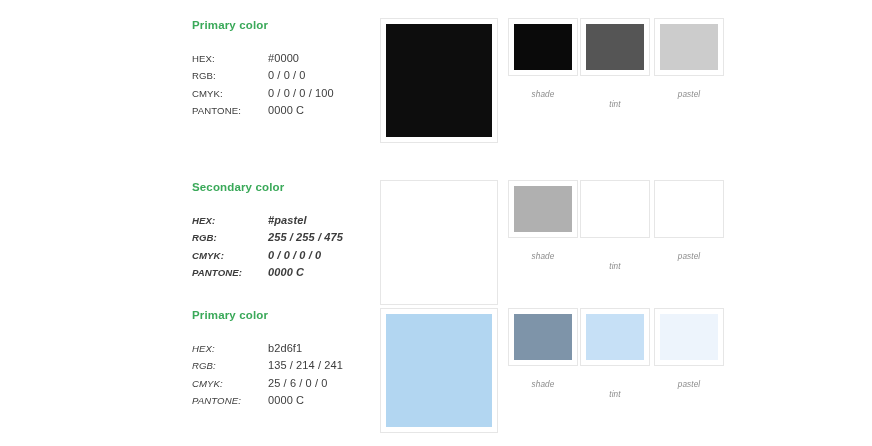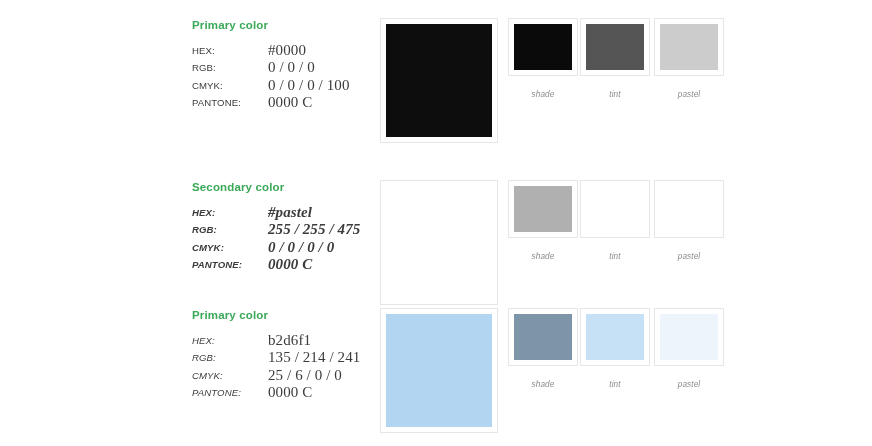--- a/index.html
+++ b/index.html
@@ -45,44 +45,43 @@
     color: #3aa959;
     font-size: 11.5px;
     font-weight: bold;
     letter-spacing: 0.15px;
     line-height: 14px;
     margin: 0 0 0 0;
     padding: 0;
     white-space: nowrap;
   }
   .specs {
-    margin-top: 10px;
+    margin-top: 18px;
   }
   .spec-row {
     position: relative;
     height: 17.3px;
     line-height: 17.3px;
     white-space: nowrap;
   }
   .spec-label {
     position: absolute;
     left: 0;
     top: 0;
     font-size: 9.6px;
     color: #3c3c3c;
     letter-spacing: 0.1px;
   }
   .spec-value {
     position: absolute;
     left: 76px;
     top: 0;
-    font-size: 15px;
+    font-size: 11px;
     color: #3c3c3c;
     letter-spacing: 0.1px;
-    font-family: Liberation Serif, serif;
   }
   
   .style-italic-bold .spec-label,
   .style-italic-bold .spec-value {
     font-style: italic;
     font-weight: bold;
   }
   
   .style-italic .spec-label {
     font-style: italic;
@@ -143,21 +142,21 @@
     top: 72px;
     width: 70px;
     text-align: center;
     font-size: 8.2px;
     font-style: italic;
     color: #8c8c8c;
     letter-spacing: 0.1px;
     line-height: 10px;
   }
   .cap-shade  { left: 508px; }
-  .cap-tint   { left: 580px; }
+  .cap-tint   { left: 580px; margin-top: 10px; }
   .cap-pastel { left: 654px; }
 </style>
 </head>
 <body style="background: rgb(255, 255, 255);">
 
 <div class="page">
 
   <section class="color-section section-primary">
     <div class="info-col">
       <h2 class="section-title" style="color: rgb(58, 169, 89);">Primary color</h2>

